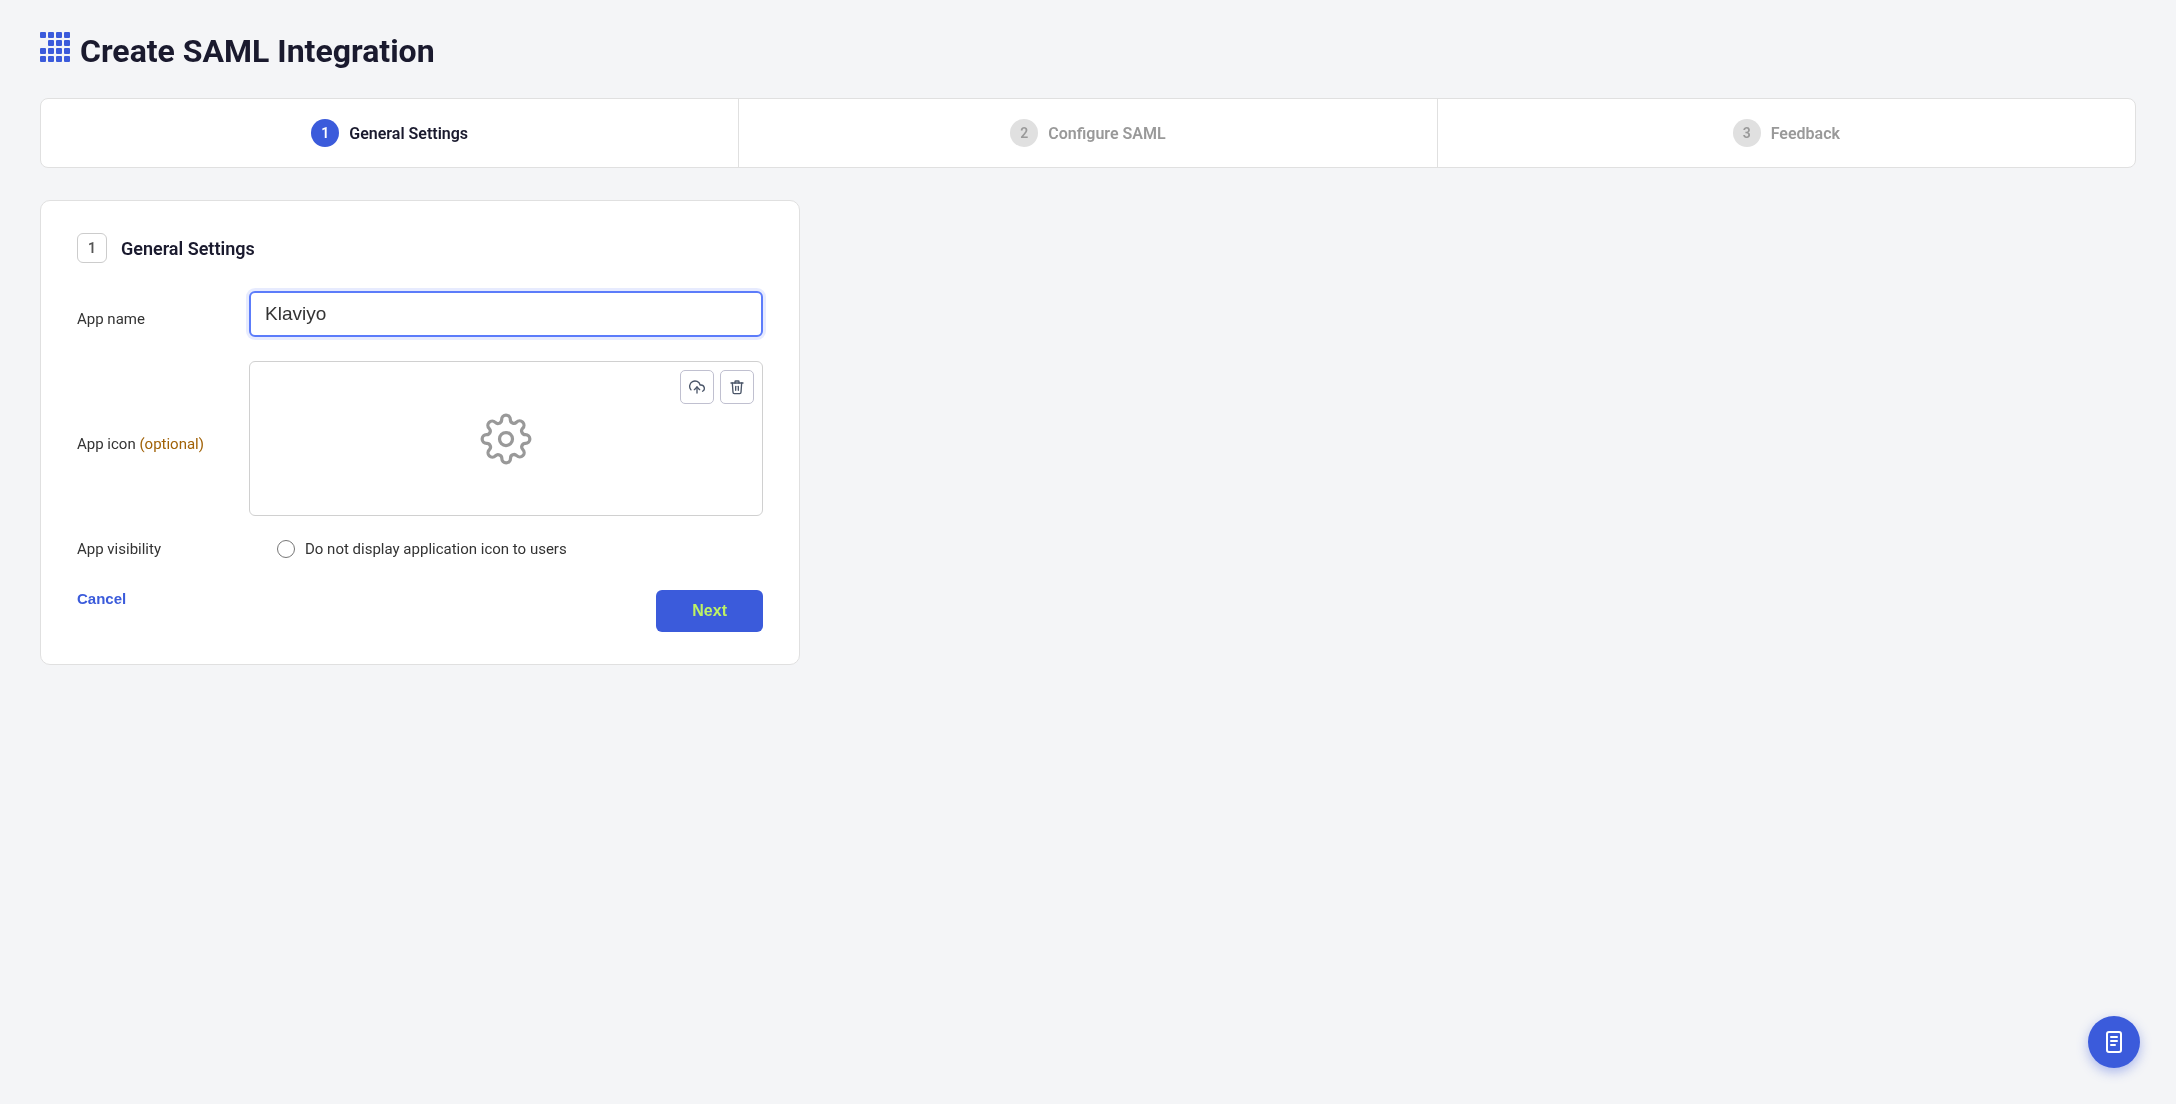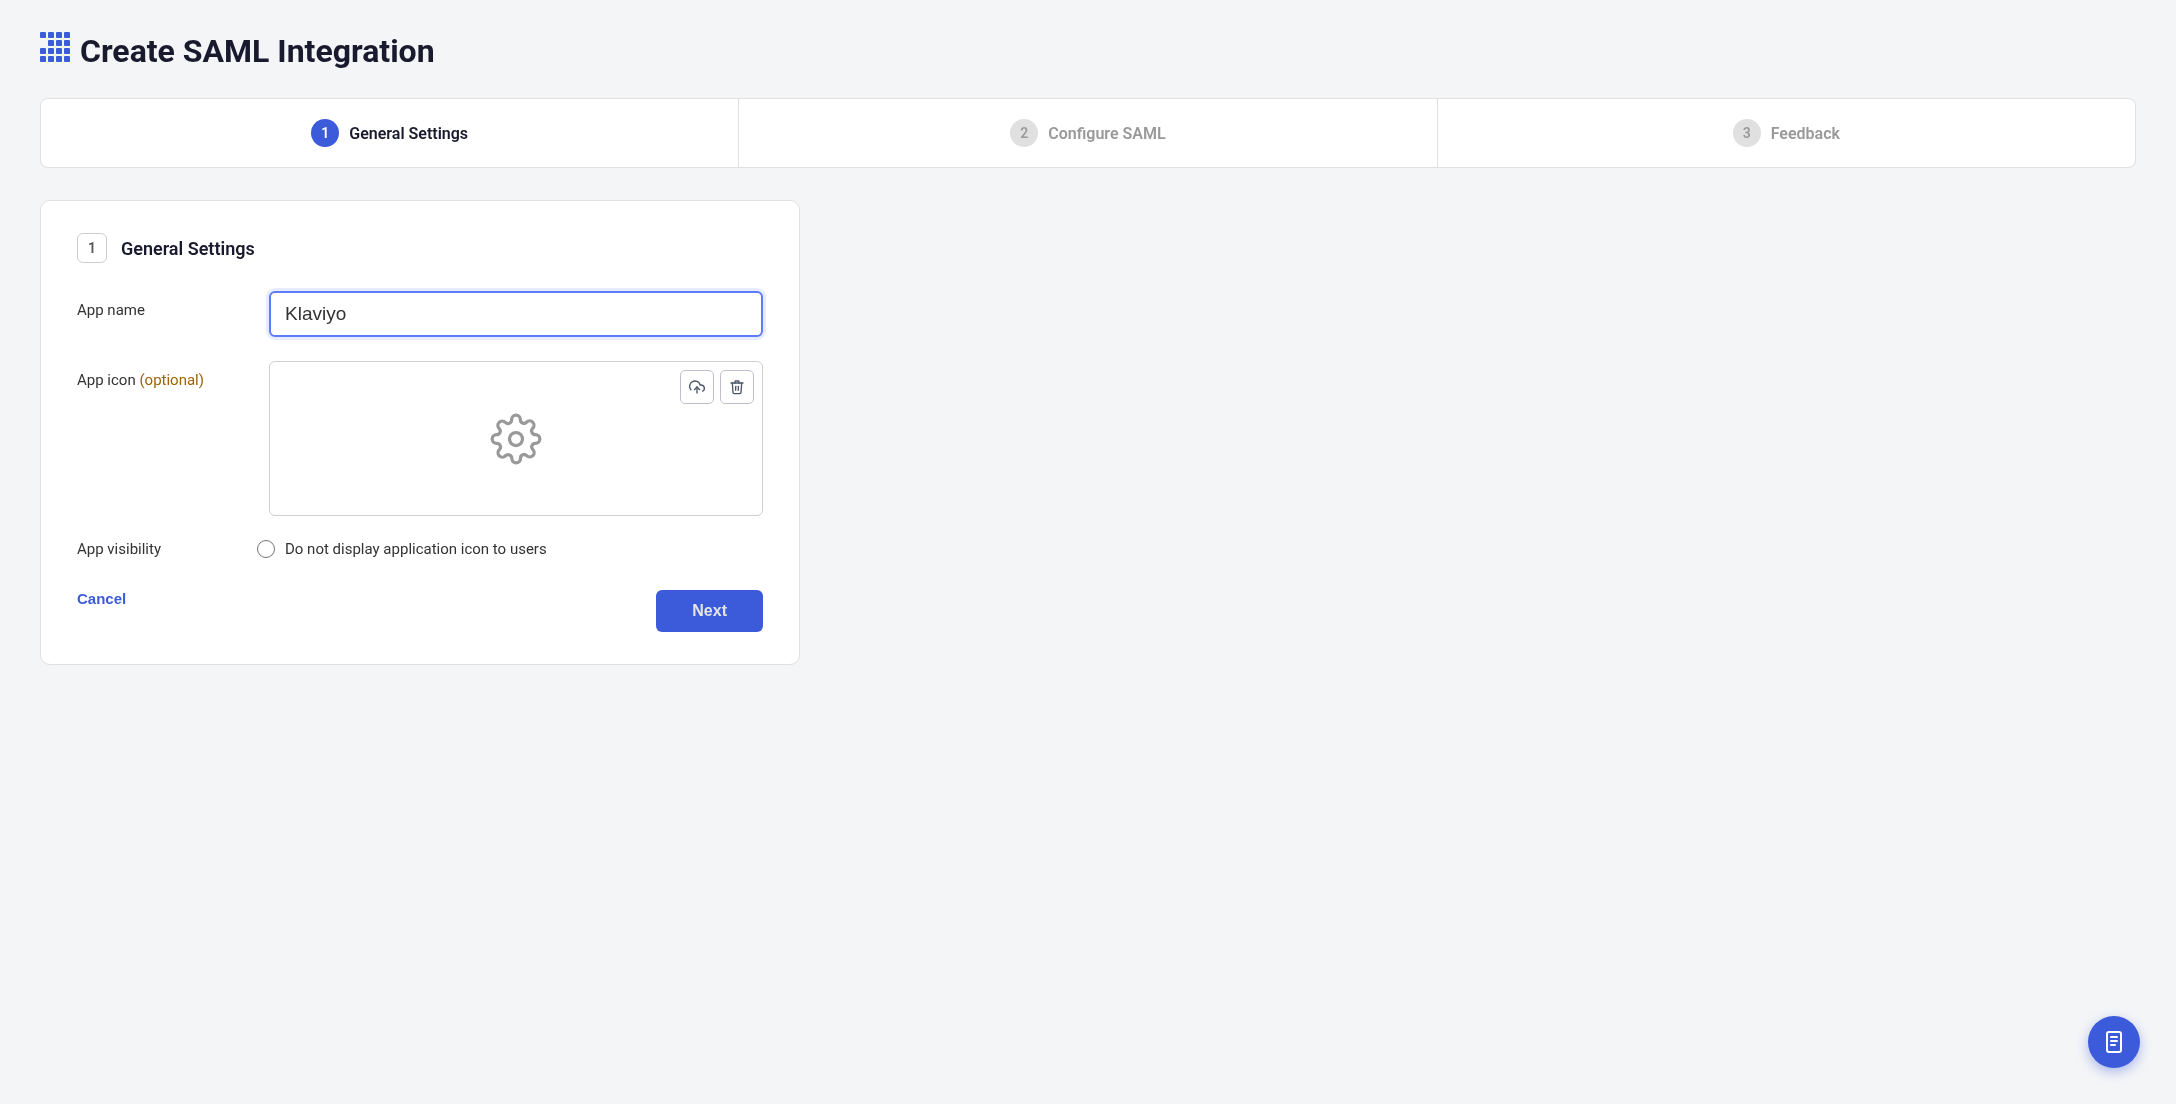--- a/index.html
+++ b/index.html
@@ -112,22 +112,22 @@
       flex-shrink: 0;
     }
     .section-title {
       font-size: 18px;
       font-weight: 600;
       color: #1a1a2e;
     }
 
     .form-row {
       display: flex;
-      align-items: flex-start;
-      gap: 32px;
+      align-items: center;
+      gap: 12px;
       margin-bottom: 24px;
     }
     .form-label {
       width: 160px;
       flex-shrink: 0;
       font-size: 15px;
       color: #333;
       padding-top: 10px;
     }
     .form-label .optional {
@@ -184,21 +184,21 @@
 
     .gear-icon-svg {
       color: #999;
       font-size: 42px;
     }
 
     
     .visibility-row {
       display: flex;
       align-items: center;
-      gap: 20px;
+      gap: 40px;
       margin-bottom: 32px;
     }
     .visibility-label {
       width: 160px;
       flex-shrink: 0;
       font-size: 15px;
       color: #333;
     }
     .radio-wrap {
       display: flex;
@@ -227,21 +227,21 @@
       font-size: 15px;
       font-weight: 600;
       color: #3b5bdb;
       background: none;
       border: none;
       cursor: pointer;
       padding: 0;
     }
     .next-btn {
       background: #3b5bdb;
-      color: #e5e5e5;
+      color: #bef264;
       border: none;
       border-radius: 6px;
       padding: 12px 36px;
       font-size: 16px;
       font-weight: 600;
       cursor: pointer;
     }
 
     
     .floating-btn {

